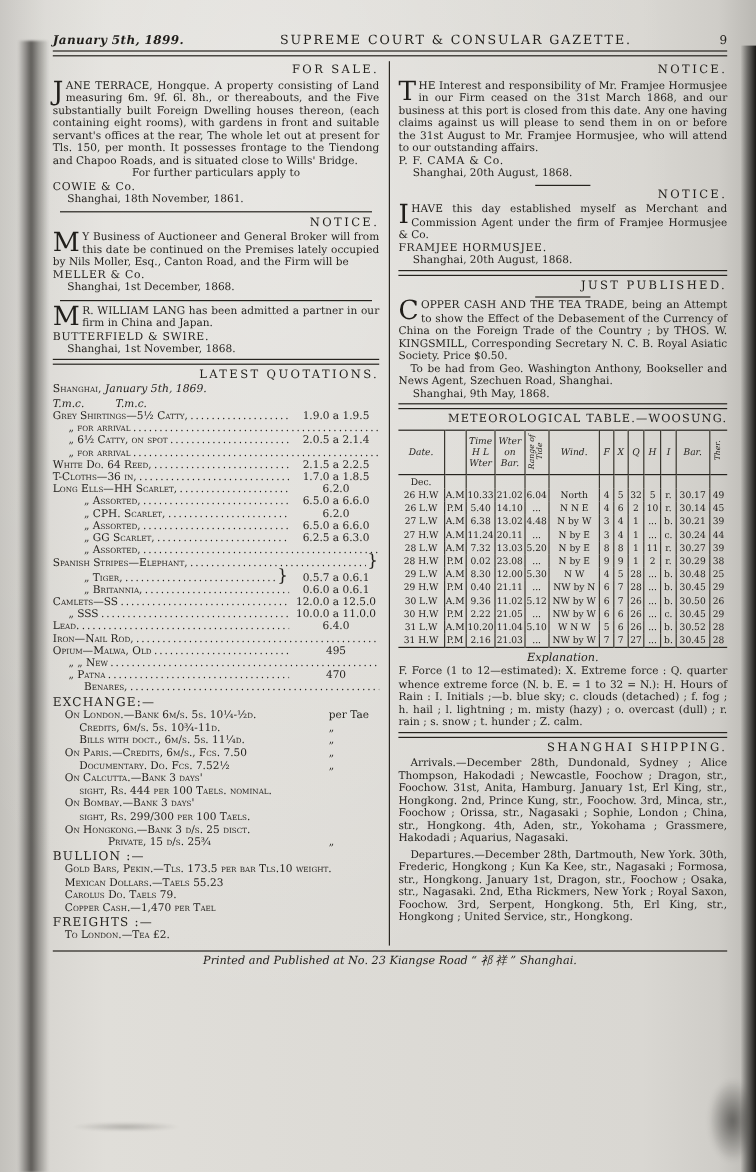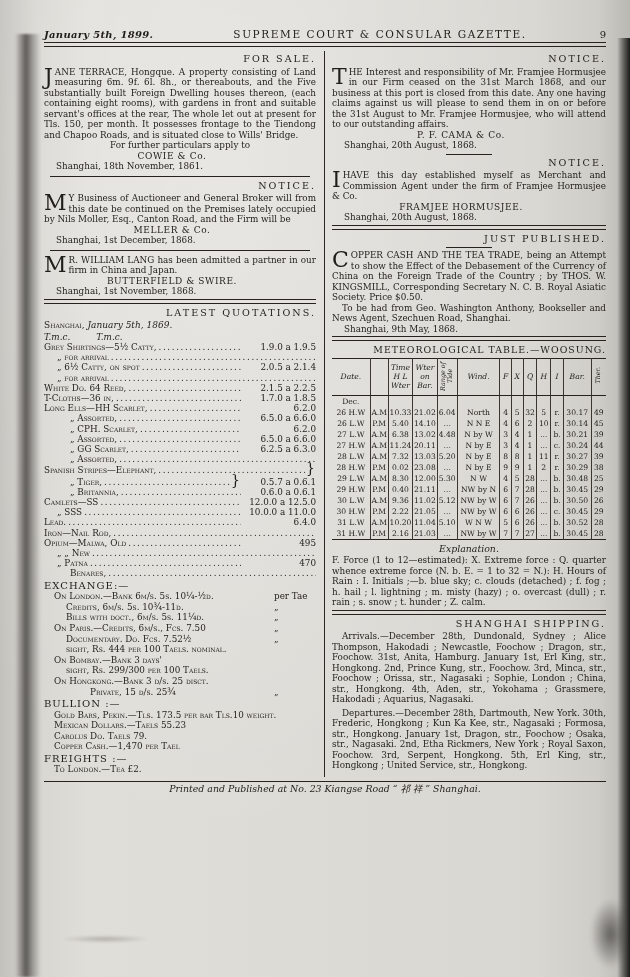--- a/index.html
+++ b/index.html
@@ -36,33 +36,33 @@
   .col{font-size:8.8px;line-height:10.5px}
   .col-left{width:272px}
   .col-right{flex:1;min-width:0}
   .divider{width:1px;background:#2a2721;margin:0 7px 0 8px}
 
   .sec{margin-bottom:2px}
   .sec-heading{margin:3px 0 2px;text-align:right;font-size:9.6px;font-weight:normal;letter-spacing:2px}
   .body{margin:0;text-align:justify}
   .dropcap{float:left;font-size:22px;line-height:18px;padding:1px 2px 0 0}
   .applyline{margin:0;text-align:center}
-  .sig{margin:0;text-align:center;padding-right:16px;font-size:9px;letter-spacing:.6px}
+  .sig{margin:0;text-align:left;padding-right:16px;font-size:9px;letter-spacing:.6px}
   .dateline{margin:0;padding-left:12px;font-size:8.8px}
   .it{font-style:italic}
   .sc{font-variant:small-caps}
 
   .q-dateline{margin:1px 0;text-align:left;font-size:9px}
   .q-cols{display:flex;gap:26px;padding-right:6px;font-size:8.8px}
   .qrow{display:flex;align-items:baseline;line-height:10.2px}
   .qrow.ind1{padding-left:13px}.qrow.ind2{padding-left:26px}
   .qlabel{font-variant:small-caps;white-space:nowrap}
   .qdots{flex:1;overflow:hidden;white-space:nowrap;letter-spacing:1.6px;padding-left:2px}
   .qdots::after{content:"......................................................................................"}
-  .qval{white-space:nowrap;text-align:right}
+  .qval{white-space:nowrap;text-align:center}
   .qval.has{min-width:72px;padding-left:3px}
   .qbrace{font-size:14px;line-height:8px;padding:0 1px}
 
   .xheading{margin:2px 0 0;font-size:10px;letter-spacing:1px}
   .xrow{display:flex;line-height:10.6px}
   .xrow.xi1{padding-left:10px}.xrow.xi2{padding-left:22px}.xrow.xi3{padding-left:46px}
   .xtext{flex:1;white-space:nowrap;overflow:hidden}
   .xright{width:42px}
 
   .met-title{letter-spacing:1px;font-size:9.4px;margin:4px 0 2px}
@@ -268,20 +268,24 @@
                 <span class="xtext sc">Bills with doct., 6m/s. 5s. 11¼d.</span>
                 <span class="xright">„</span>
               </div>
               <div class="xrow xi1">
                 <span class="xtext sc">On Paris.—Credits, 6m/s., Fcs. 7.50</span>
                 <span class="xright">„</span>
               </div>
               <div class="xrow xi2">
                 <span class="xtext sc">Documentary. Do. Fcs. 7.52½</span>
                 <span class="xright">„</span>
+              </div>
+              <div class="xrow xi1">
+                <span class="xtext sc">On Calcutta.—Bank 3 days'</span>
+                <span class="xright"></span>
               </div>
               <div class="xrow xi2">
                 <span class="xtext sc">sight, Rs. 444 per 100 Taels. nominal.</span>
                 <span class="xright"></span>
               </div>
               <div class="xrow xi1">
                 <span class="xtext sc">On Bombay.—Bank 3 days'</span>
                 <span class="xright"></span>
               </div>
               <div class="xrow xi2">

